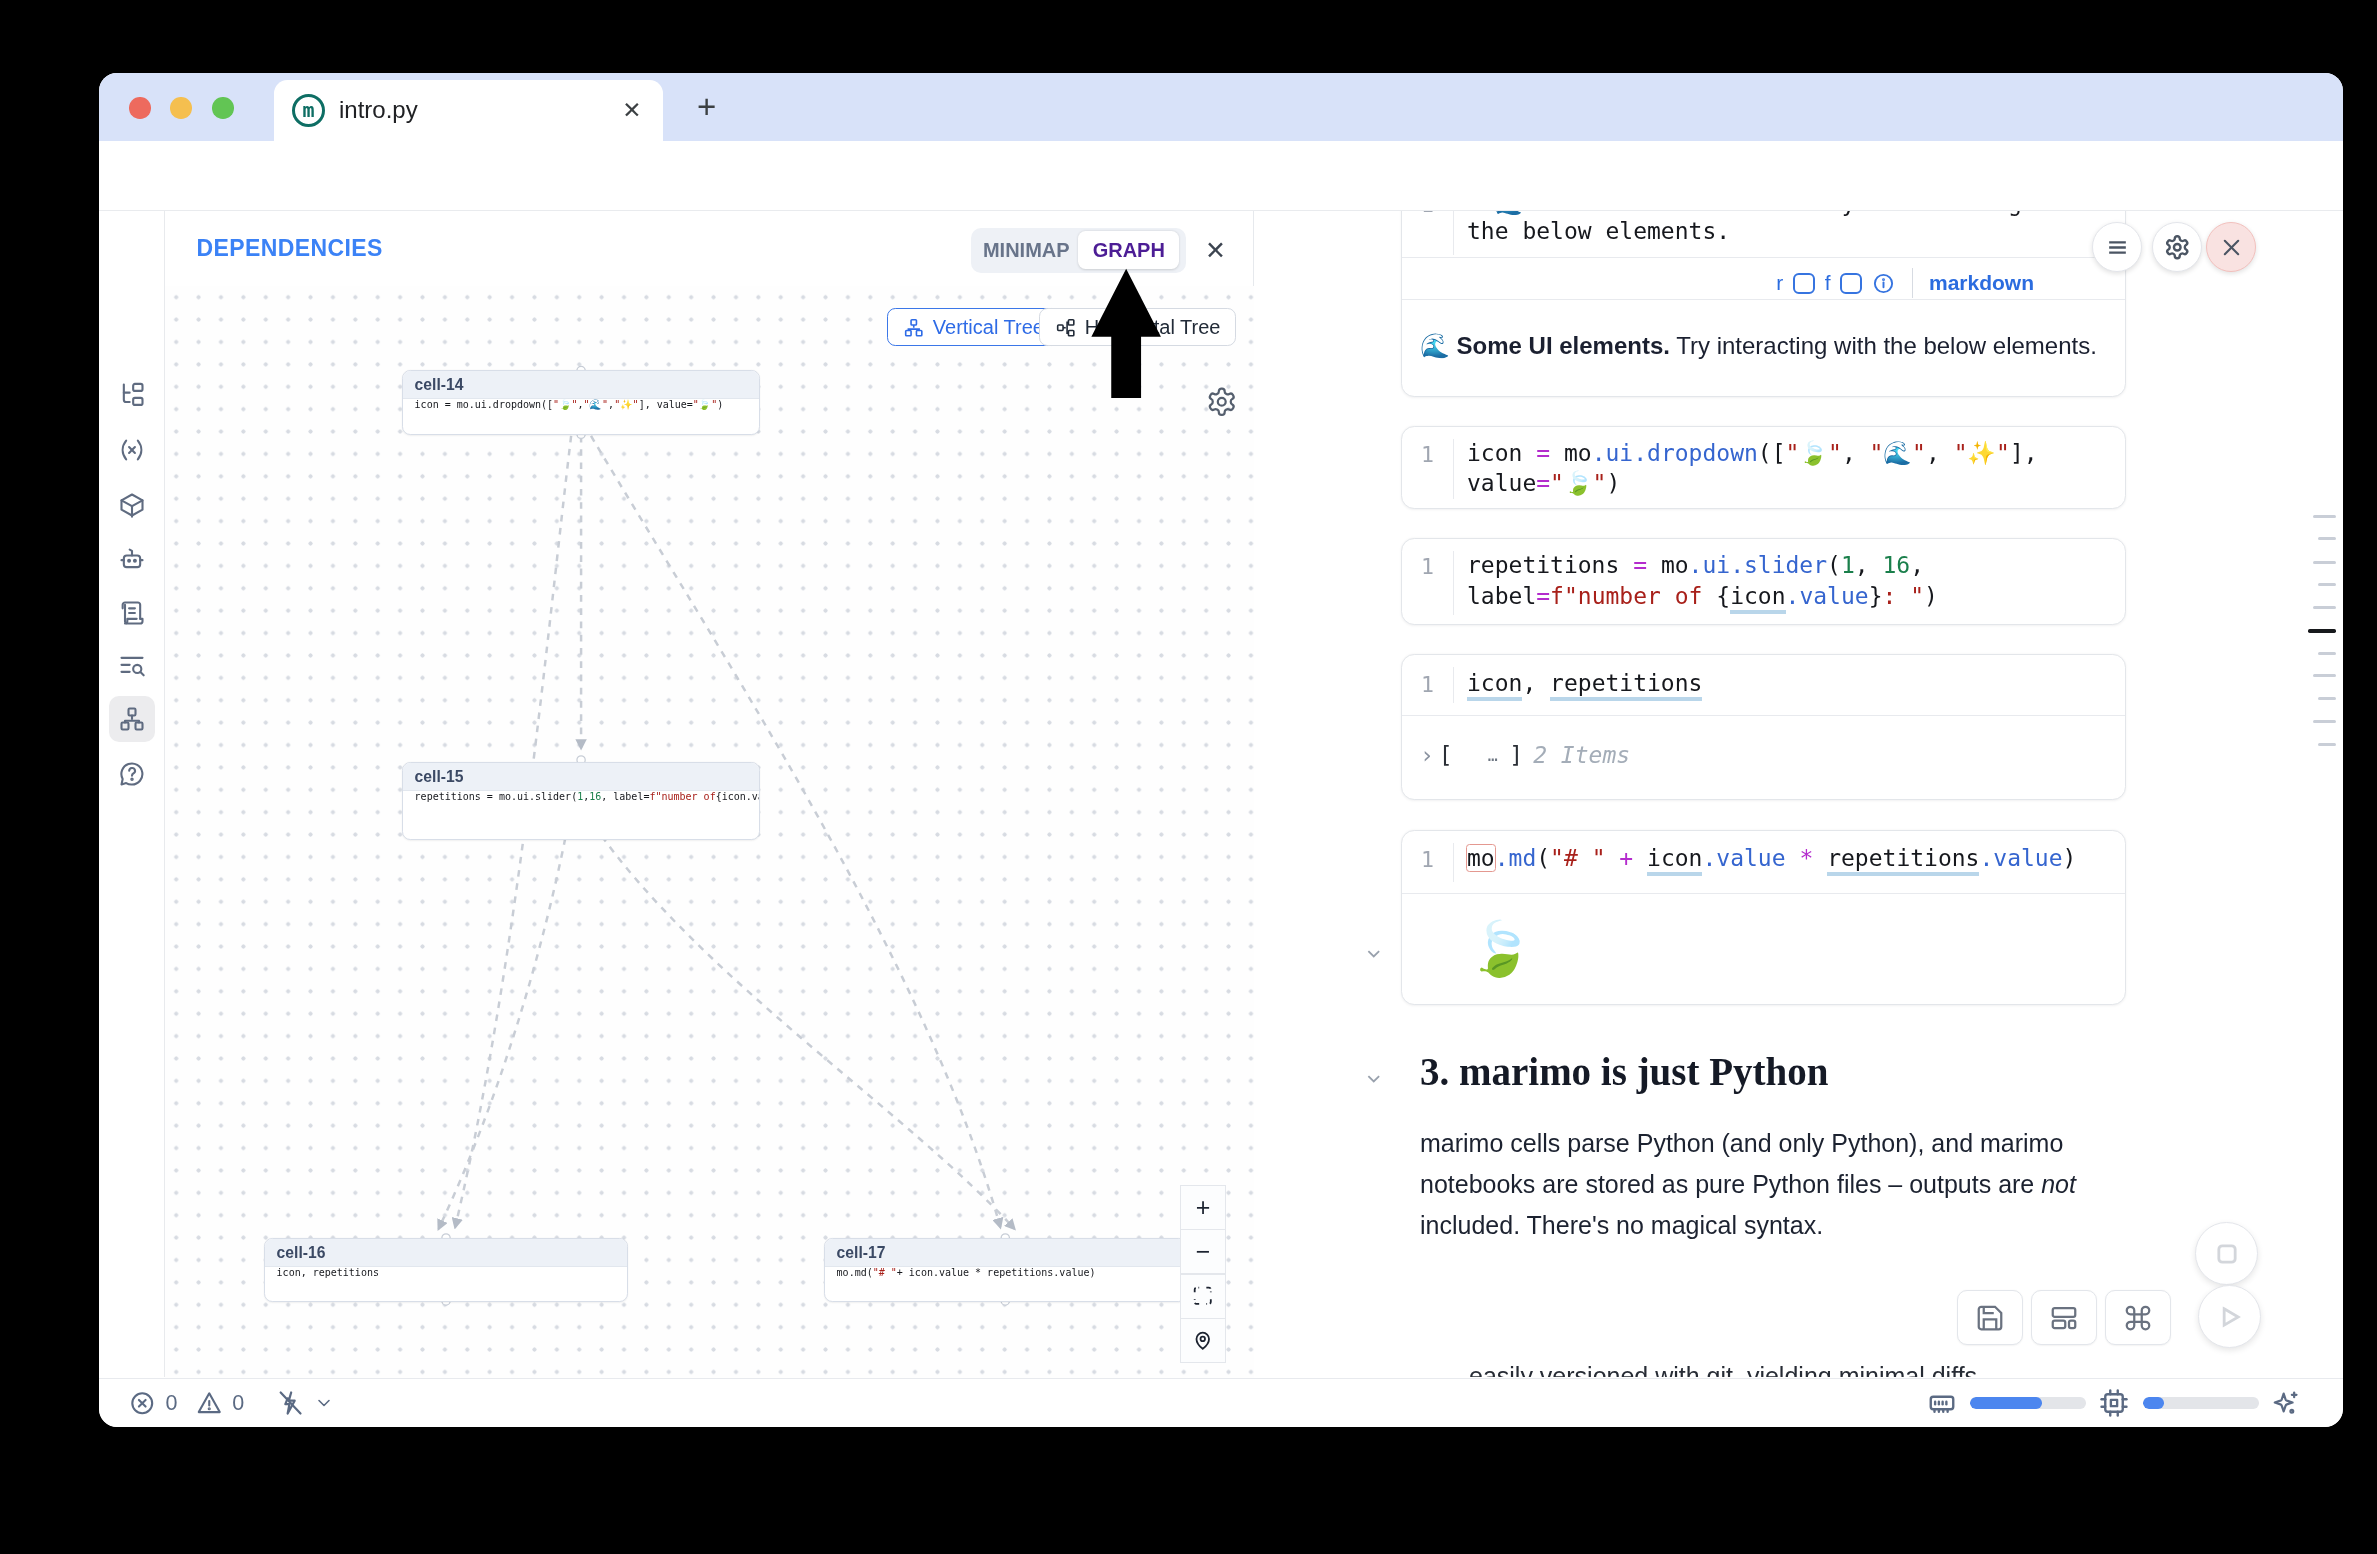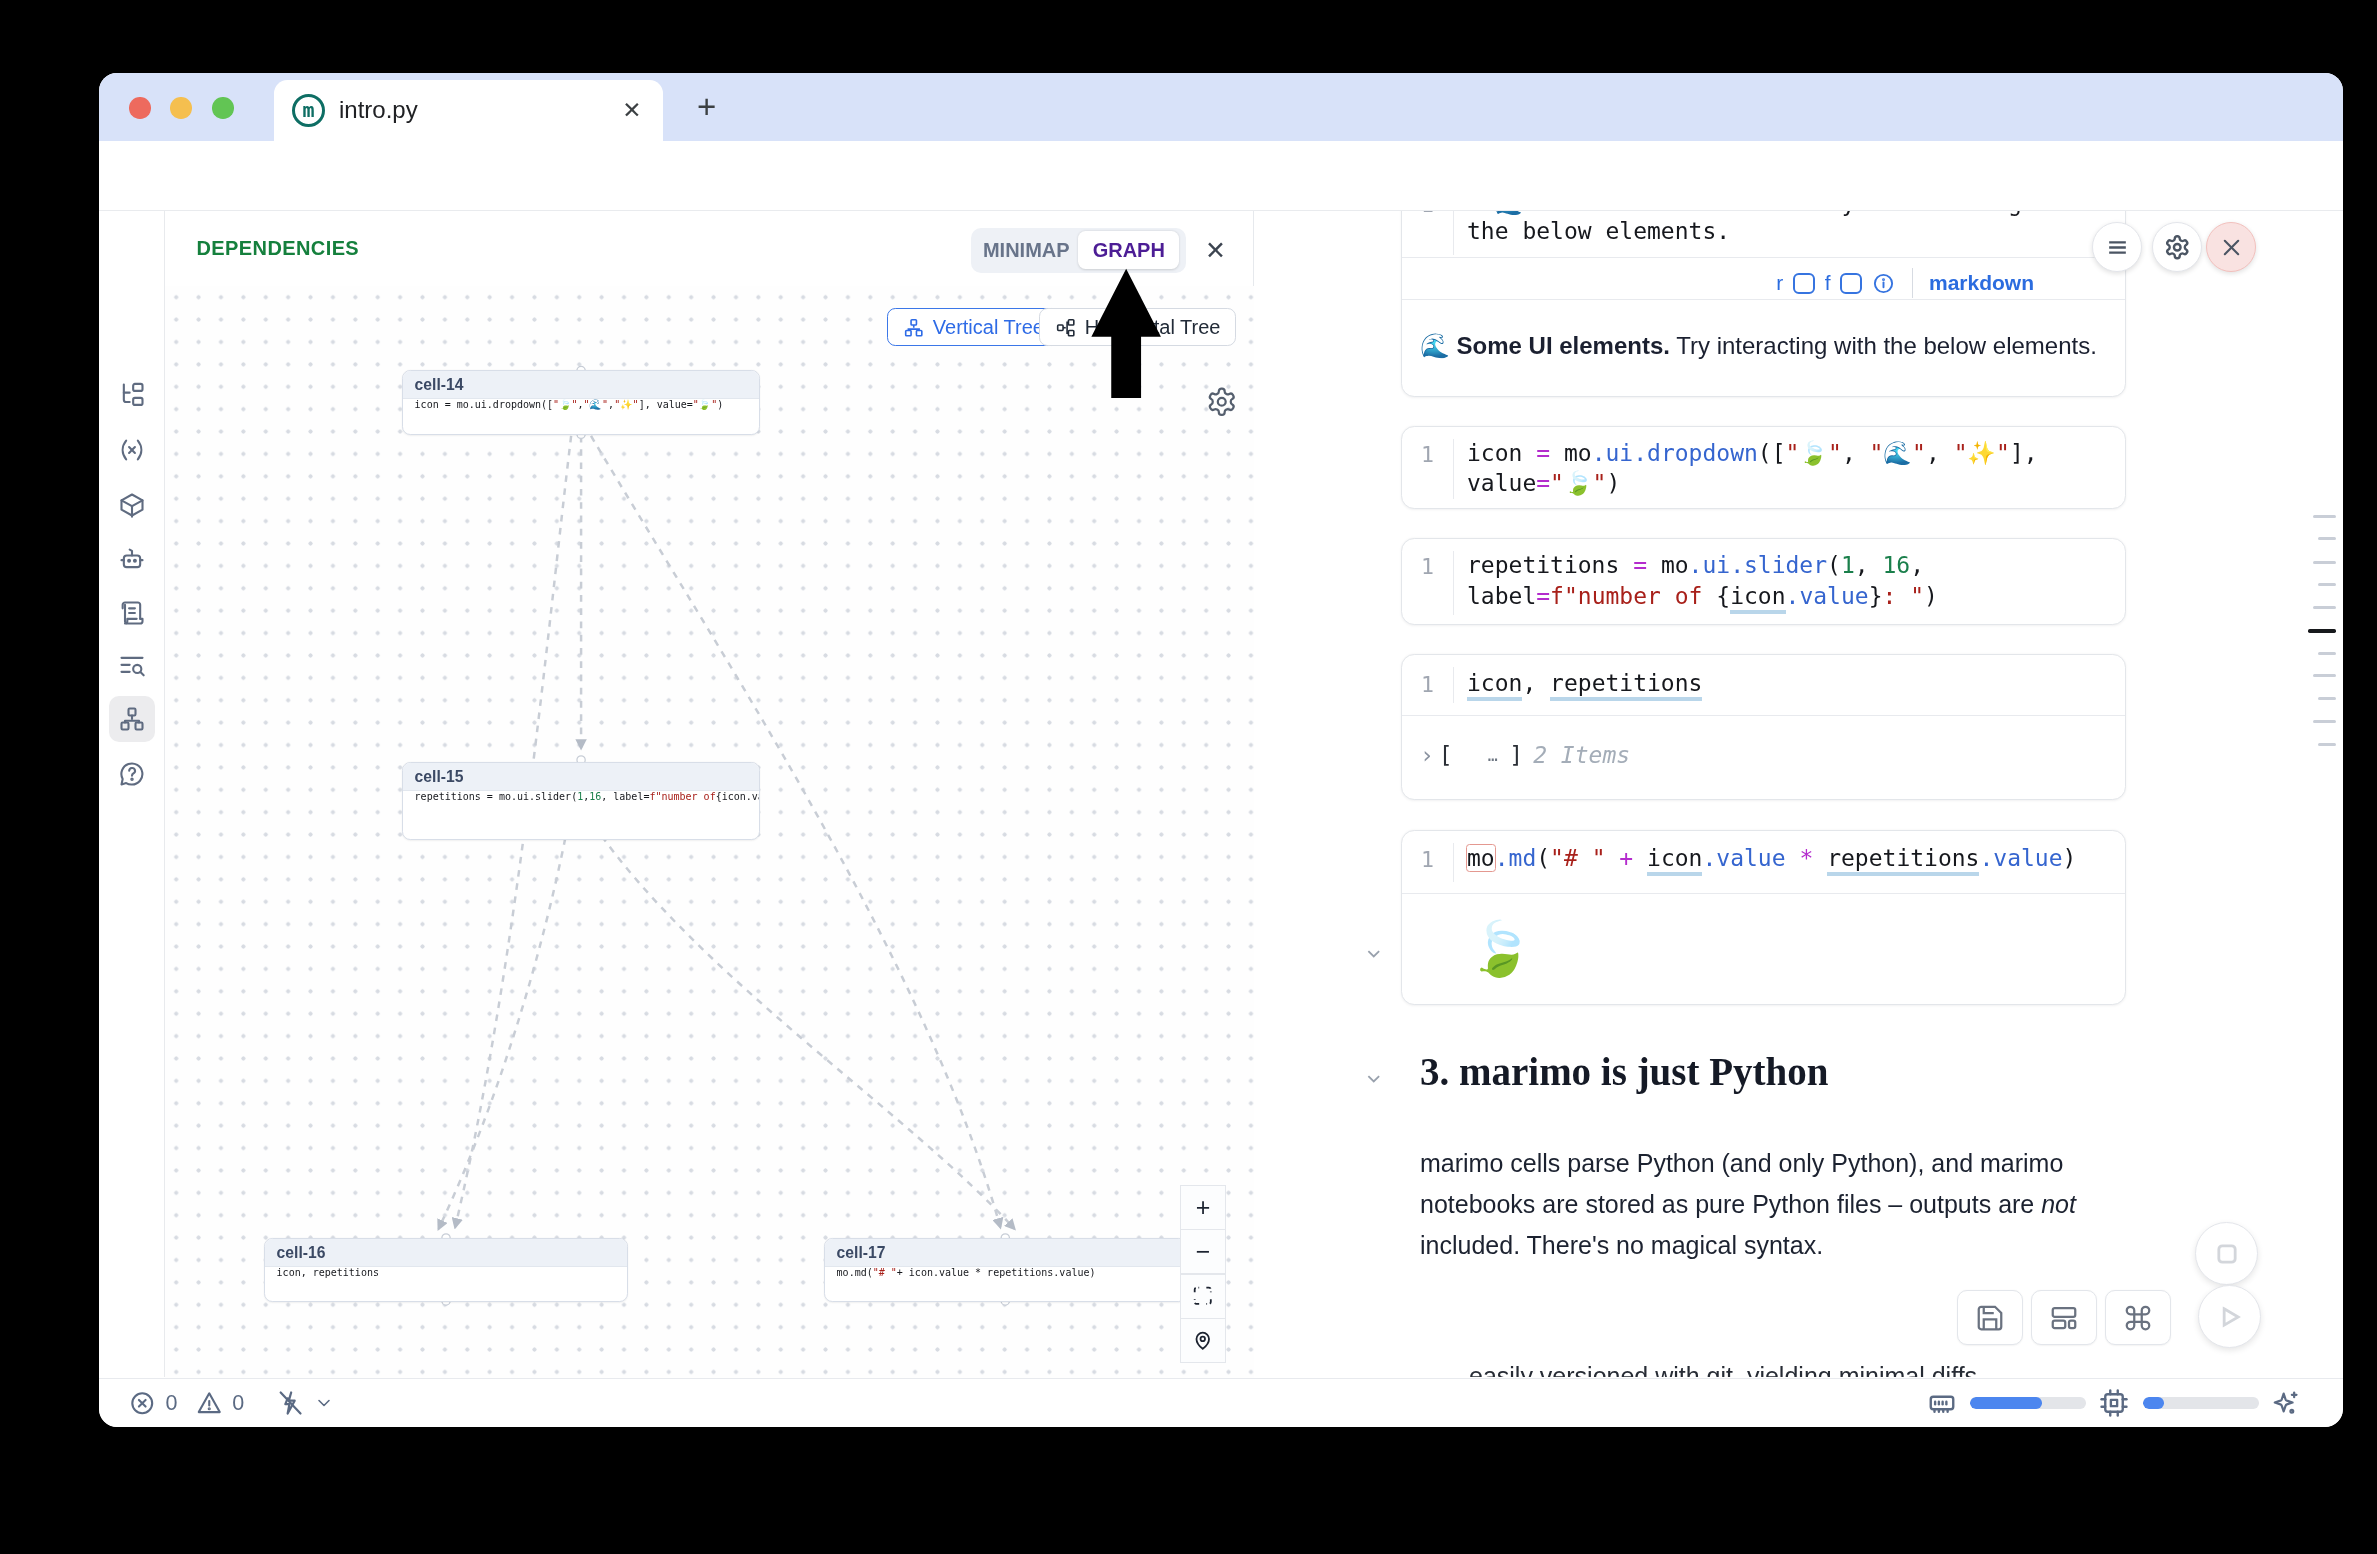--- a/index.html
+++ b/index.html
@@ -28,21 +28,21 @@
 
   
   .app{position:absolute;left:0;top:138px;width:100%;height:1166px;background:#fff}
   .rail{position:absolute;left:0;top:0;width:66px;height:100%;background:#fff;border-right:0.8px solid #e8eaed}
   .slot{position:absolute;left:10px;width:46px;height:46px;border-radius:10px;display:flex;align-items:center;justify-content:center}
   .slot.active{background:#ececee}
   .slot svg{stroke:#5f6b80;fill:none;stroke-width:1.8;stroke-linecap:round;stroke-linejoin:round}
 
   .panel{position:absolute;left:66px;top:0;width:1089px;height:100%;border-right:0.8px solid #e6e9ed;background:#fff}
   .panel-header{position:absolute;left:0;top:0;width:100%;height:75px;background:#fff}
-  .panel-title{position:absolute;left:31.5px;top:0;height:75px;display:flex;align-items:center;font-size:20px;font-weight:bold;color:#15803d;letter-spacing:0.4px}
+  .panel-title{position:absolute;left:31.5px;top:0;height:75px;display:flex;align-items:center;font-size:23px;font-weight:bold;color:#3b82f6;letter-spacing:0.4px}
   .seg{position:absolute;left:806px;top:16.6px;width:215px;height:45px;background:#eef1f6;border-radius:10px;display:flex;align-items:center;padding:3.3px}
   .seg-item{height:38px;border-radius:7.5px;display:flex;align-items:center;justify-content:center;font-size:20px;font-weight:bold}
   .seg-off{width:104px;color:#68748a}
   .seg-on{width:101px;background:#fff;color:#4c1d95;box-shadow:0 0.8px 2.5px rgba(0,0,0,.15)}
   .panel-x{position:absolute;left:1034px;top:23px;width:33px;height:33px;display:flex;align-items:center;justify-content:center;font-size:25px;color:#3c4450}
 
   .canvas{position:absolute;left:0;top:75px;width:1089px;height:1092px;background-color:#fefefe;background-image:radial-gradient(circle,#d7dbe2 1.8px,transparent 2.3px);background-size:22.4px 22.4px}
   .edges{position:absolute;left:0;top:0}
   .treebtn{position:absolute;height:38px;border-radius:8.3px;background:#fff;display:flex;align-items:center;gap:8.3px;padding:0 15px;font-size:20px}
   .treebtn svg{fill:none;stroke-width:1.8}
@@ -447,21 +447,21 @@
               <path d="M6 9l6 6 6-6"></path>
             </svg>
         </div>
 
         <div class="collapse-chev" style="left:103px;top:851px">
           <svg width="21.5" height="21.5" viewBox="0 0 24 24">
               <path d="M6 9l6 6 6-6"></path>
             </svg>
         </div>
         <div class="heading" style="top:838px">3. marimo is just Python</div>
-        <div class="para" style="top:932px">
+        <div class="para" style="top:912px">
           <span>marimo cells parse Python (and only Python), and marimo</span><br>
           <span>notebooks are stored as pure Python files – outputs are </span><i>not</i><br>
           <span>included. There's no magical syntax.</span>
         </div>
         <div class="clipline" style="top:1151px">easily versioned with git, yielding minimal diffs</div>
 
         <div class="sqbtn" style="left:703px;top:1079px">
           <svg width="30" height="30" viewBox="0 0 24 24">
               <path d="M19 21H5a2 2 0 0 1-2-2V5a2 2 0 0 1 2-2h11l5 5v11a2 2 0 0 1-2 2z"></path>
               <path d="M17 21v-8H7v8"></path>

